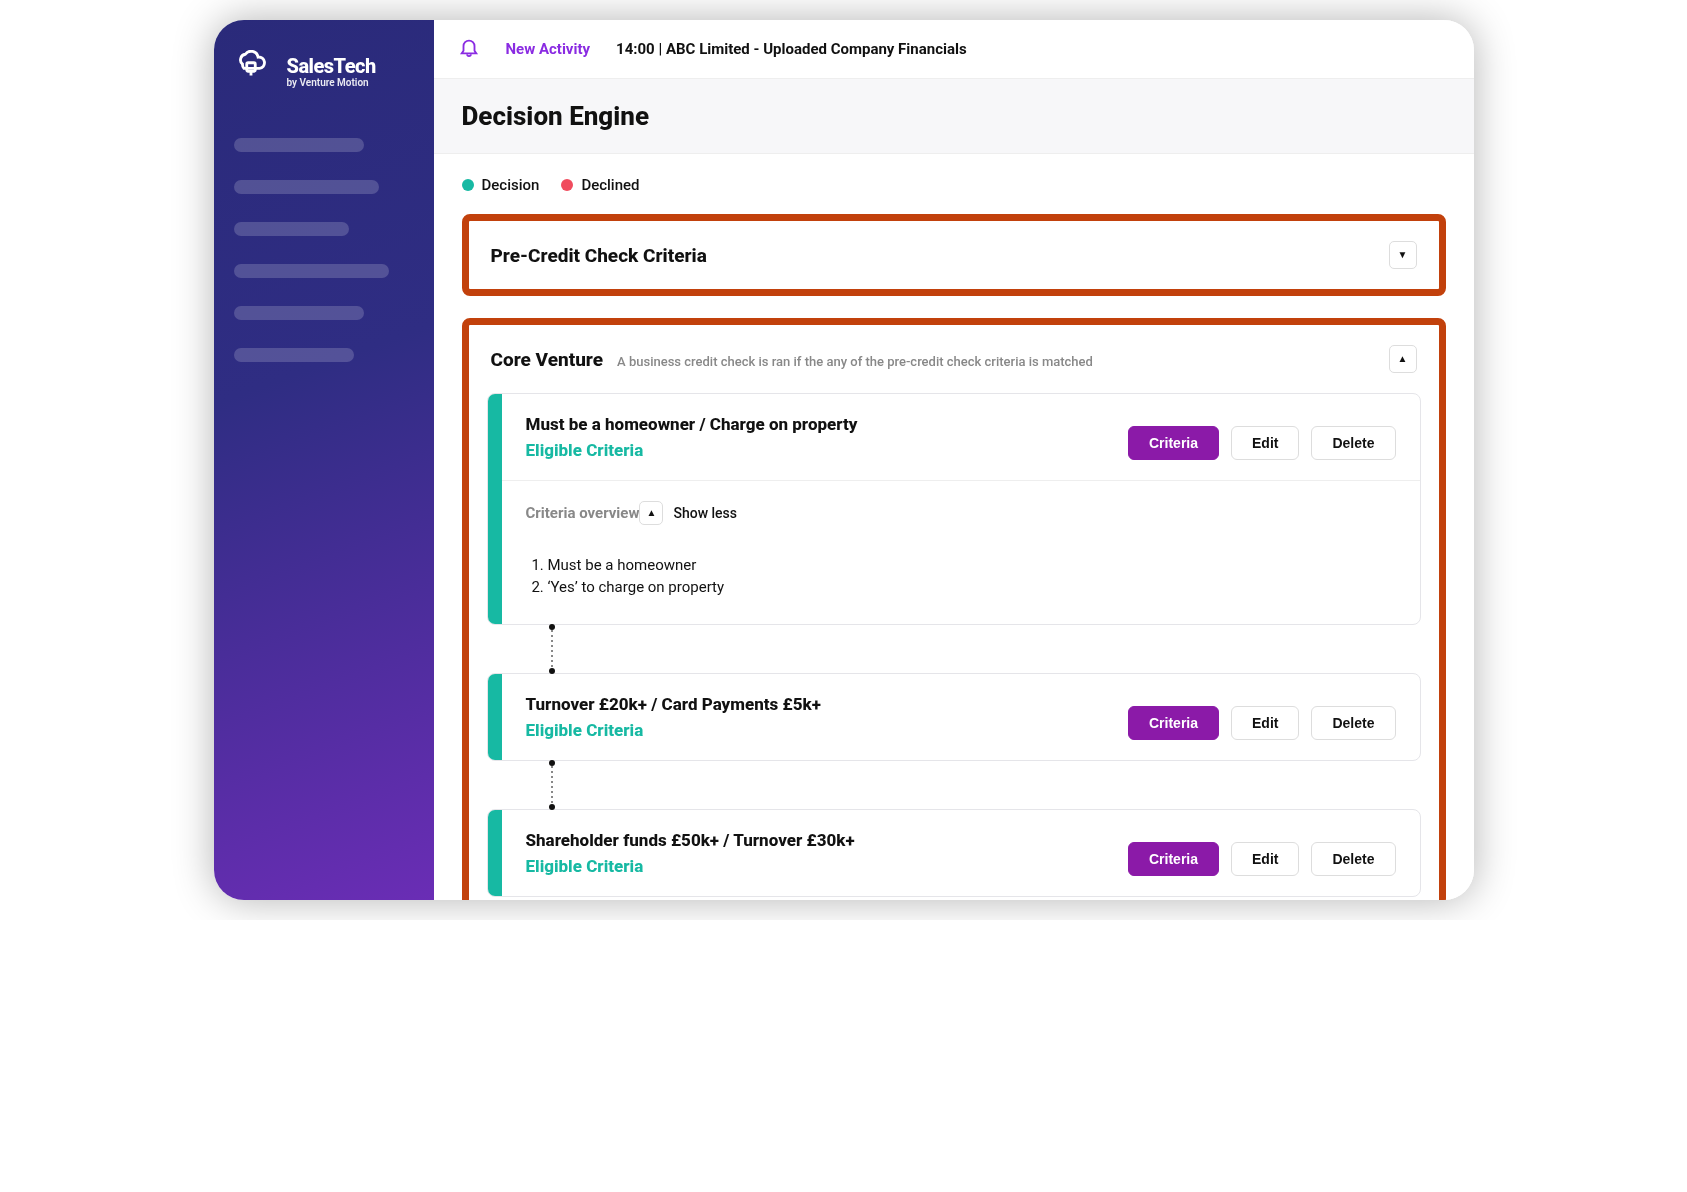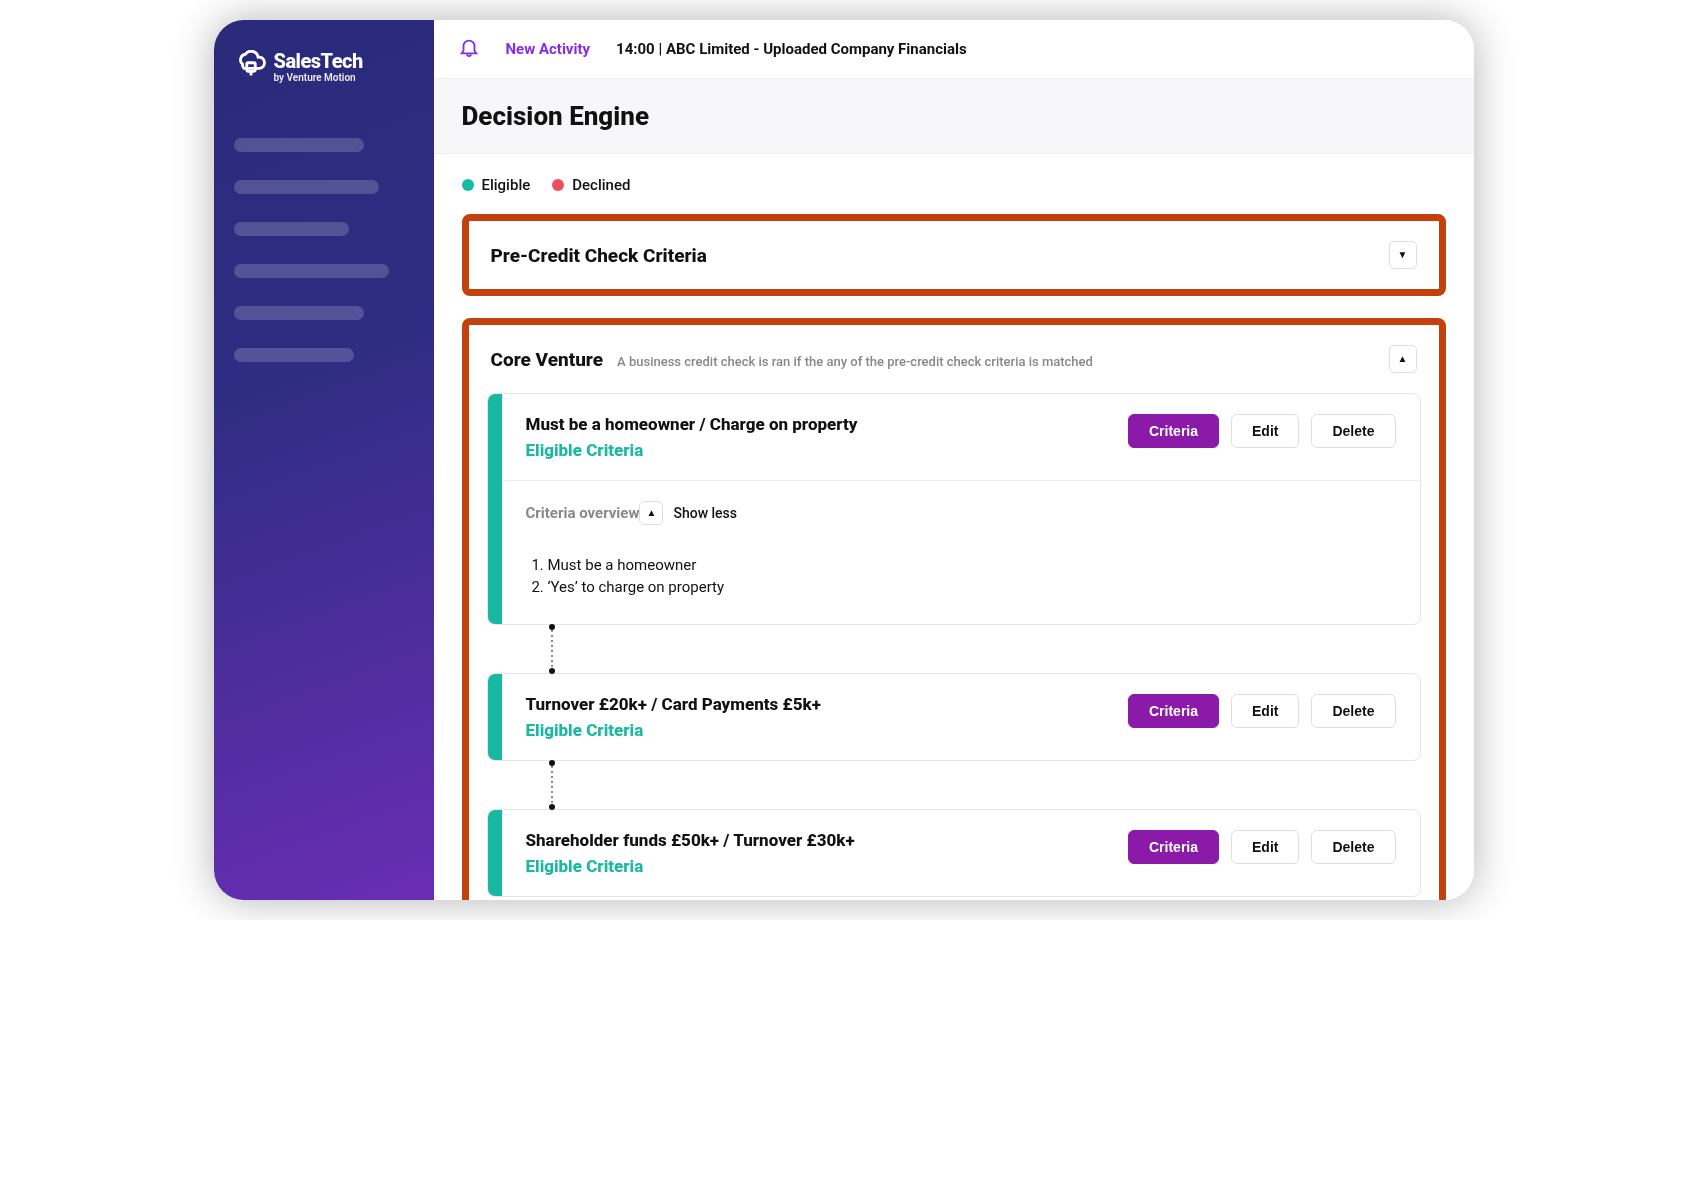--- a/index.html
+++ b/index.html
@@ -19,22 +19,22 @@
     background: #fff;
   }
   .sidebar {
     width: 220px;
     background: linear-gradient(160deg, #2a2a7a 0%, #2f2d83 40%, #6a2db5 100%);
     padding: 30px 20px;
     flex-shrink: 0;
   }
   .brand {
     display: flex;
-    align-items: flex-start;
-    gap: 6px;
+    align-items: flex-end;
+    gap: 19px;
     color: #fff;
     margin-bottom: 50px;
   }
   .brand-text { line-height: 1.1; }
   .brand-title { font-size: 20px; font-weight: 800; letter-spacing: -0.5px; }
   .brand-sub { font-size: 10px; font-weight: 600; opacity: 0.9; }
   .nav-skel {
     height: 14px;
     border-radius: 7px;
     background: rgba(255,255,255,0.18);
@@ -100,21 +100,21 @@
     overflow: hidden;
     display: flex;
     background: #fff;
   }
   .card-stripe { width: 14px; background: #17b9a3; flex-shrink: 0; }
   .card-main { flex: 1; }
   .card-head {
     padding: 20px 24px;
     display: flex;
     justify-content: space-between;
-    align-items: flex-start;
+    align-items: flex-end;
     gap: 20px;
   }
   .card-titles { }
   .card-title { font-size: 17px; font-weight: 800; margin-bottom: 6px; }
   .card-tag { color: #17b9a3; font-weight: 800; font-size: 17px; }
   .card-actions { display: flex; gap: 12px; }
   .btn {
     padding: 8px 20px;
     border-radius: 6px;
     border: 1px solid #ddd;
@@ -185,21 +185,21 @@
 
     <div class="page-header">
       <h1 class="page-title">Decision Engine</h1>
     </div>
 
     <div class="content">
 
       <div class="legend">
         <div class="legend-item">
           <span class="dot dot-teal"></span>
-          <span>Eligible</span>
+          <span>Decision</span>
         </div>
         <div class="legend-item">
           <span class="dot dot-red"></span>
           <span>Declined</span>
         </div>
       </div>
 
       <section class="panel">
         <div class="panel-head">
           <div class="panel-left">

